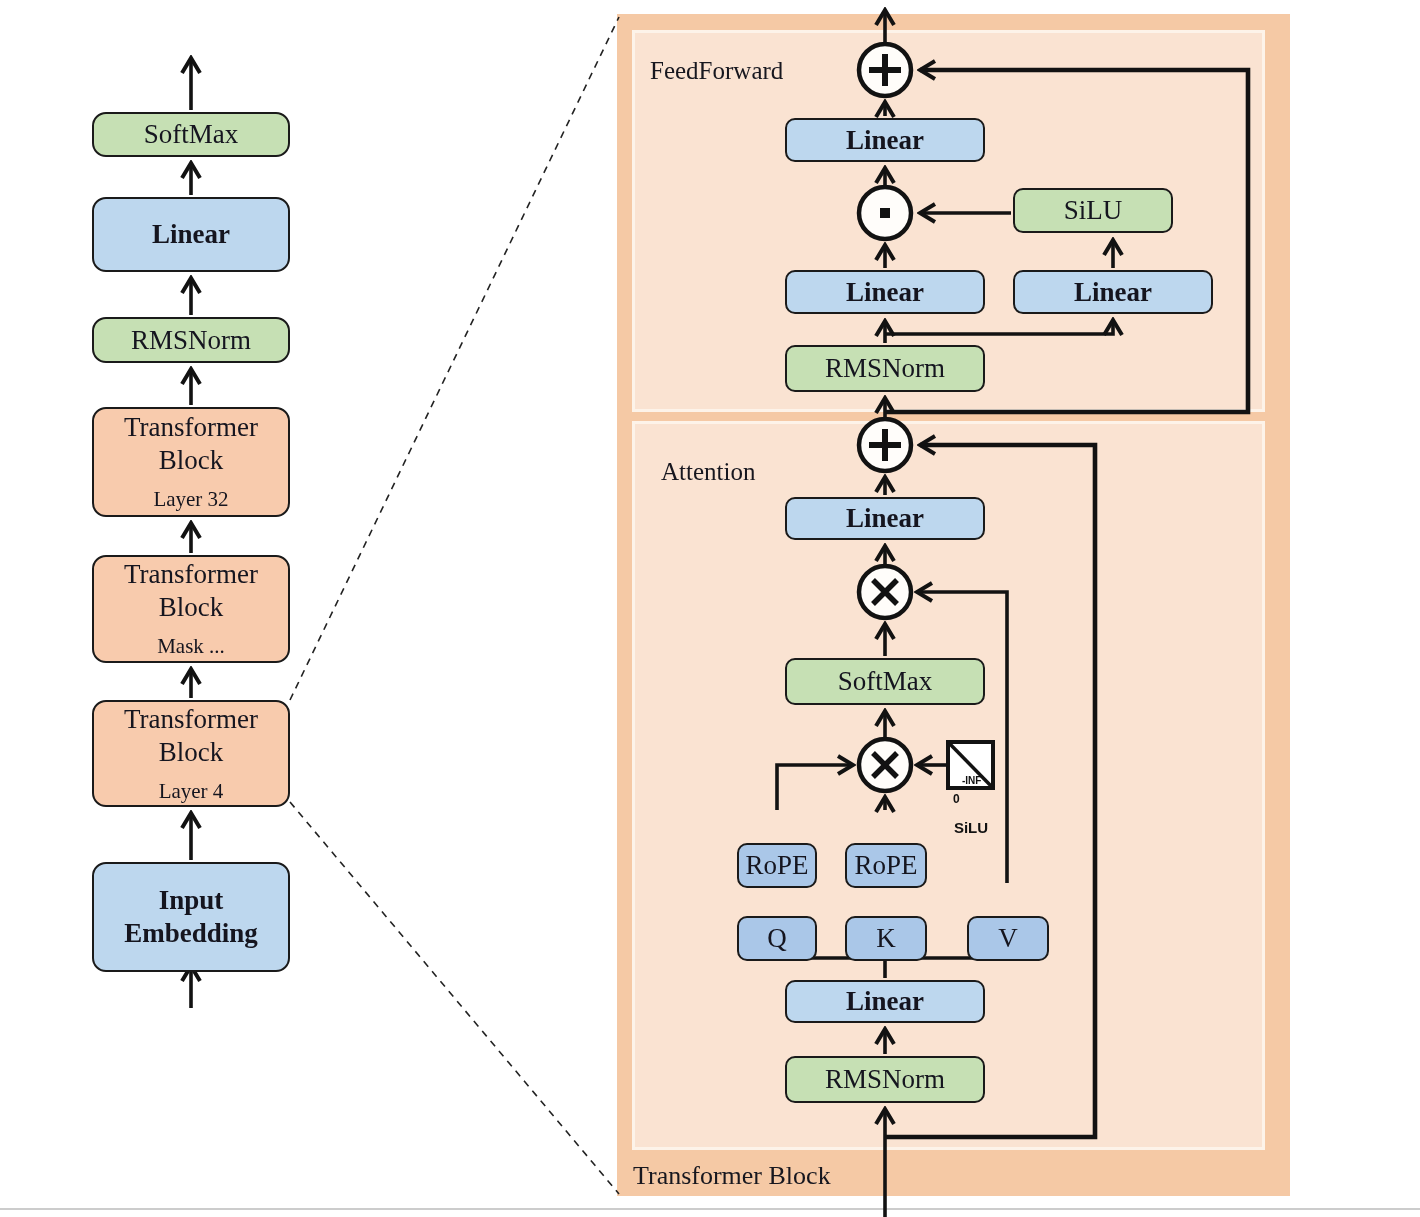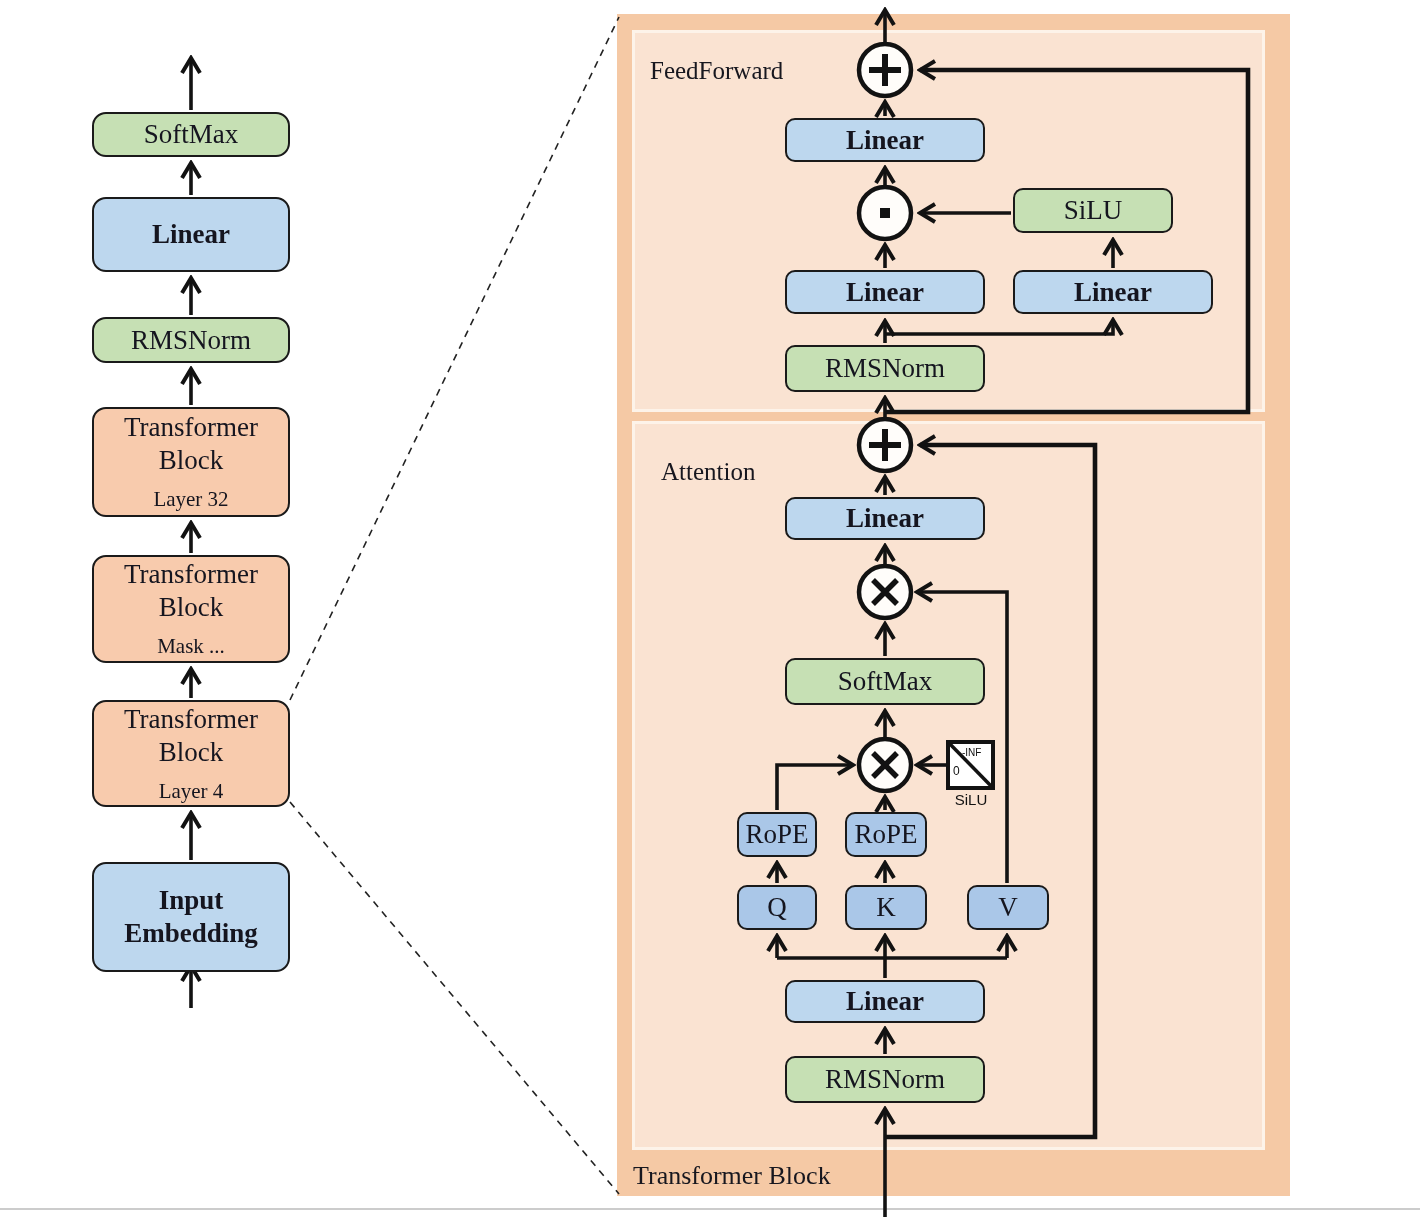--- a/index.html
+++ b/index.html
@@ -13,35 +13,35 @@
   .panel-inner { background:var(--panel-inner,#fae3d2); border:3px solid #fdf3e9; box-sizing:border-box; }
   svg.edges { position:absolute; left:0; top:0; z-index:3; }
   .box {
     position:absolute; box-sizing:border-box; z-index:4;
     border:2.5px solid #1a1a1a;
     display:flex; flex-direction:column; align-items:center; justify-content:center;
     font-family:"Liberation Serif", serif; color:#15151f; text-align:center;
     line-height:1.22;
   }
   .blue   { background:var(--box-blue,#bdd7ee);font-weight:bold; }
-  .blue2  { background:var(--box-blue-dark,#aac7e8); }
+  .blue2  { background:var(--box-blue-dark,#aac7e8);margin-top:31px; }
   .green  { background:var(--box-green,#c6e0b4);text-align:center; }
   .orange { background:var(--box-orange,#f8cbad); }
   .r14 { border-radius:14px; }
   .r10 { border-radius:10px; }
   .lc  { left:92px; width:198px; font-size:27px; }
   .rc  { font-size:27px; }
   .sub-label { font-size:21px; margin-top:10px; }
   .panel-label {
     position:absolute; z-index:4; color:#17171f;
     font-family:"Liberation Serif", serif; font-size:25px;
   }
   .mask-text {
     position:absolute; z-index:5; color:#111;
-    font-family:"Liberation Sans", sans-serif; font-weight:normal;
+    font-family:"Liberation Sans", sans-serif; font-weight:bold;margin-top:28px;
   }
   .bottom-rule { position:absolute; left:0; top:1208px; width:1420px; height:2px; background:#cccccc; z-index:1; }
 </style>
 </head>
 <body>
 
 <div class="canvas">
 
   <div class="panel panel-outer" style="left:617px; top:14px; width:673px; height:1182px;"></div>
   <div class="panel panel-inner" style="left:632px; top:30px; width:633px; height:382px;"></div>

